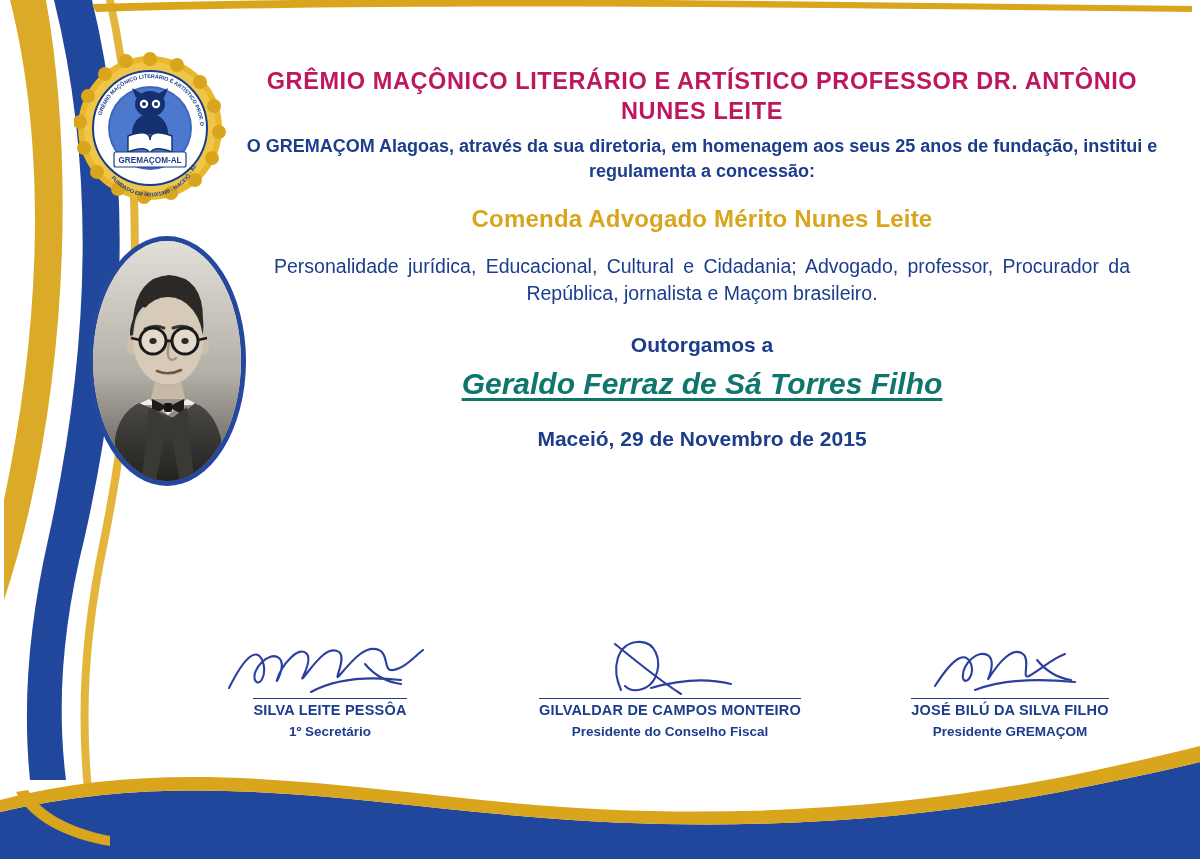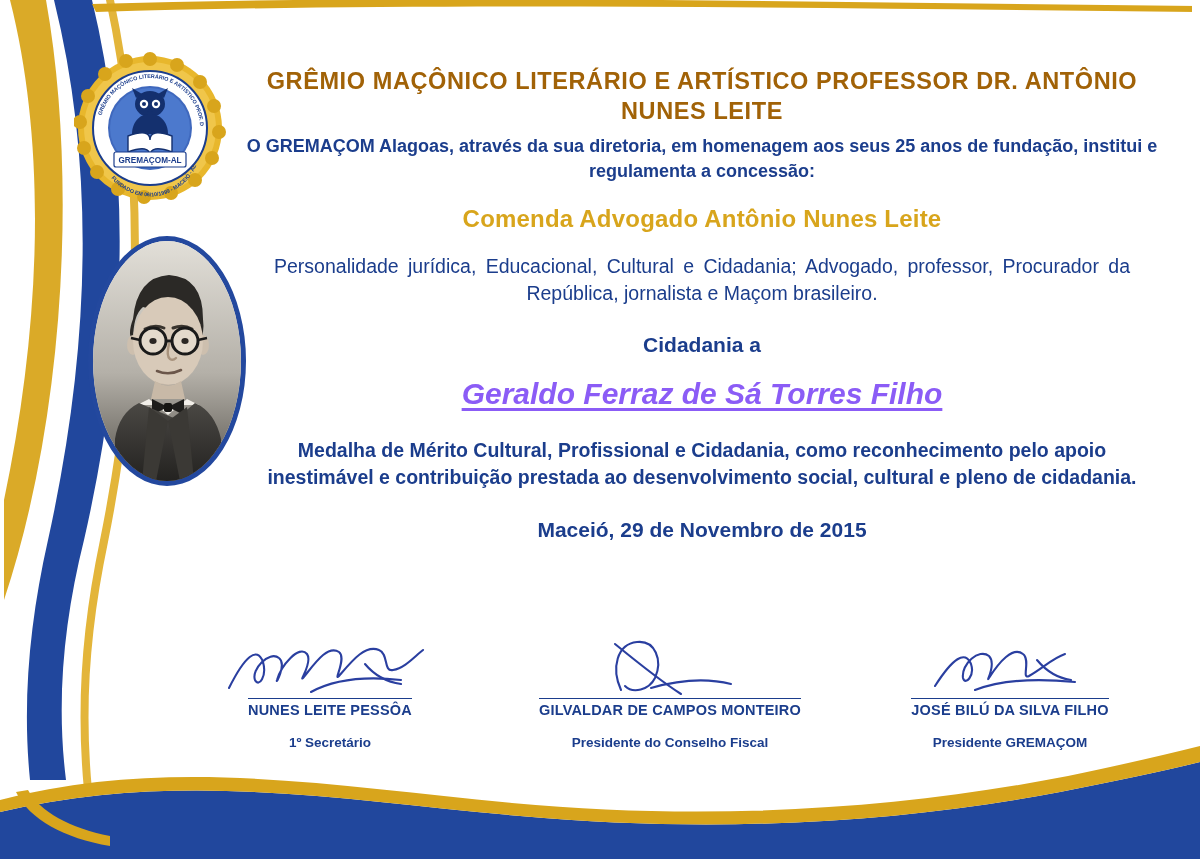--- a/index.html
+++ b/index.html
@@ -60,21 +60,21 @@
     top: 66px;
     width: 912px;
     text-align: center;
     color: #1d3f8f;
   }
   .org-title {
     font-size: 23.5px;
     font-weight: bold;
     letter-spacing: 0.6px;
     line-height: 1.28;
-    color: #a16207;
+    color: #be185d;
     text-transform: uppercase;
   }
   .intro {
     margin-top: 8px;
     font-size: 18px;
     font-weight: bold;
     line-height: 1.36;
     color: #1b3d8c;
   }
   .award-name {
@@ -94,25 +94,25 @@
     text-align-last: center;
     padding: 0 28px;
   }
   .grant-label {
     margin-top: 26px;
     font-size: 21px;
     font-weight: bold;
     color: #1b3d8c;
   }
   .recipient {
-    margin-top: 20px;
+    margin-top: 10px;
     font-size: 30px;
     font-weight: bold;
     font-style: italic;
-    color: #8b5cf6;
+    color: #0f766e;
     text-decoration: underline;
     text-underline-offset: 4px;
   }
   .merit {
     margin-top: 26px;
     font-size: 19.5px;
     font-weight: bold;
     line-height: 1.4;
     color: #1b3d8c;
     padding: 0 14px;
@@ -146,21 +146,21 @@
   .sig-name {
     font-size: 14.5px;
     font-weight: bold;
     color: #1b3d8c;
     border-top: 1.5px solid #1b3d8c;
     padding-top: 3px;
     display: inline-block;
     letter-spacing: .2px;
   }
   .sig-role {
-    margin-top: 16px;
+    margin-top: 5px;
     font-size: 13.5px;
     font-weight: bold;
     color: #1b3d8c;
   }
 </style>
 </head>
 <body>
 
 <svg class="frame-svg" viewBox="0 0 1200 859" xmlns="http://www.w3.org/2000/svg">
 
@@ -292,41 +292,40 @@
 
     <path d="M46,162 q-20,10 -24,36 l0,42 l106,0 l0,-42 q-6,-27 -26,-36 l-19,16 Z" fill="url(#suitp)"></path>
     <path d="M56,166 l19,14 l-12,60 l-14,0 Z" fill="#3b3935"></path>
     <path d="M94,166 l-19,14 l12,60 l14,0 Z" fill="#3b3935"></path>
   </svg>
 </div>
 
 <div class="content">
   <div class="org-title">GRÊMIO MAÇÔNICO LITERÁRIO E ARTÍSTICO PROFESSOR DR. ANTÔNIO NUNES LEITE</div>
   <div class="intro">O GREMAÇOM Alagoas, através da sua diretoria, em homenagem aos seus 25 anos de fundação, institui e regulamenta a concessão:</div>
-  <div class="award-name">Comenda Advogado Antônio Nunes Leite</div>
+  <div class="award-name">Comenda Advogado Mérito Nunes Leite</div>
   <div class="description">Personalidade jurídica, Educacional, Cultural e Cidadania; Advogado, professor, Procurador da República, jornalista e Maçom brasileiro.</div>
-  <div class="grant-label">Cidadania a</div>
+  <div class="grant-label">Outorgamos a</div>
   <div class="recipient">Geraldo Ferraz de Sá Torres Filho</div>
-  <div class="merit">Medalha de Mérito Cultural, Profissional e Cidadania, como reconhecimento pelo apoio inestimável e contribuição prestada ao desenvolvimento social, cultural e pleno de cidadania.</div>
   <div class="place-date">Maceió, 29 de Novembro de 2015</div>
 </div>
 
 <div class="signatures">
 
   <div class="sig-block">
     <div class="sig-mark">
       <svg width="230" height="62" viewBox="0 0 230 62" xmlns="http://www.w3.org/2000/svg">
         <g fill="none" stroke="#2a3fa0" stroke-width="2.1" stroke-linecap="round">
           <path d="M14,52 C30,20 42,10 48,26 C52,40 44,52 40,44 C36,34 54,14 64,22 C72,28 60,50 62,44 C66,30 84,8 92,18 C98,26 84,46 88,42 C98,30 112,8 124,16 C132,22 118,46 124,40 C136,26 150,8 164,14 C174,18 168,36 178,34 C190,32 200,20 208,14"></path>
           <path d="M96,56 C118,44 150,40 186,44"></path>
           <path d="M150,28 C160,40 172,46 186,48"></path>
         </g>
       </svg>
     </div>
-    <div class="sig-name">NUNES LEITE PESSÔA</div>
+    <div class="sig-name">SILVA LEITE PESSÔA</div>
     <div class="sig-role">1º Secretário</div>
   </div>
 
   <div class="sig-block">
     <div class="sig-mark">
       <svg width="230" height="62" viewBox="0 0 230 62" xmlns="http://www.w3.org/2000/svg">
         <g fill="none" stroke="#2a3fa0" stroke-width="2.1" stroke-linecap="round">
           <path d="M66,54 C56,32 62,8 82,6 C100,4 108,24 100,42 C94,54 78,58 70,50"></path>
           <path d="M60,8 C82,26 104,44 126,58"></path>
           <path d="M96,52 C124,44 152,42 176,48"></path>

